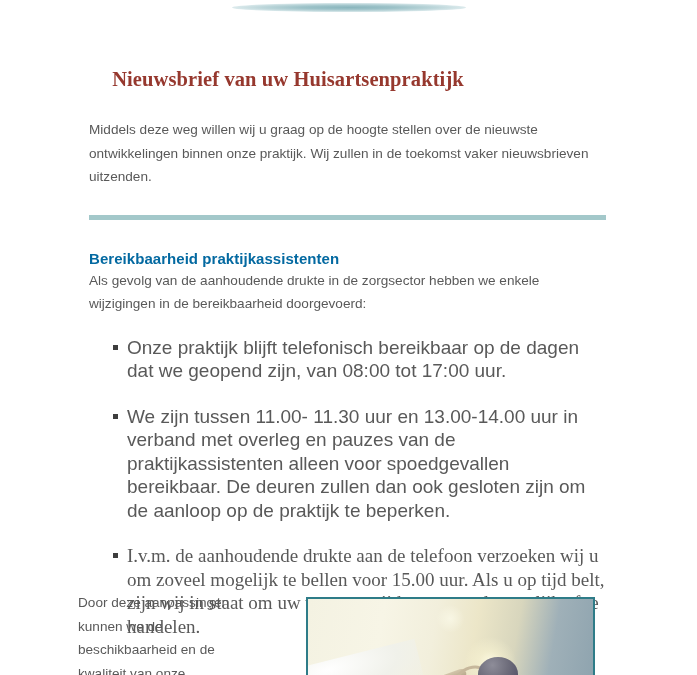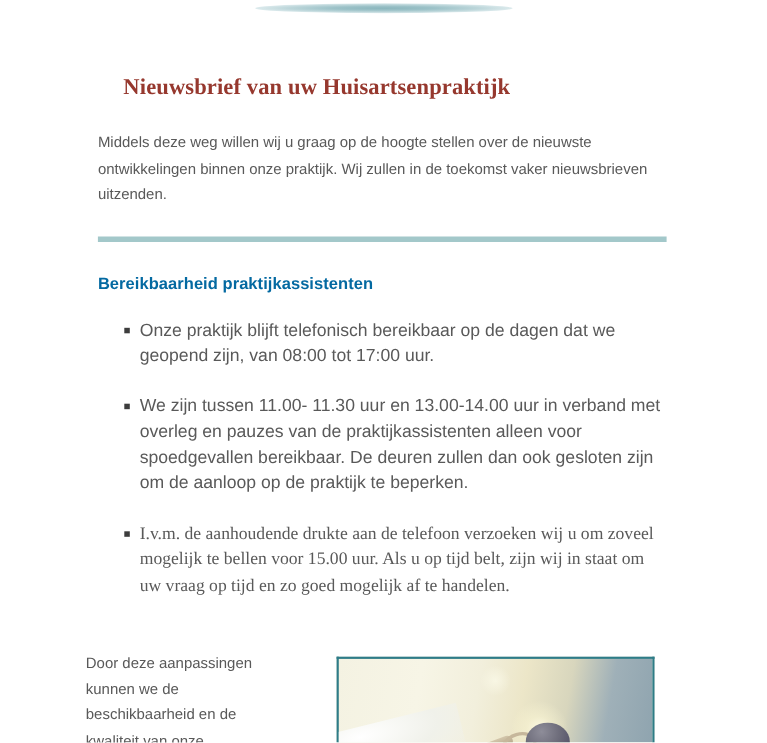--- a/index.html
+++ b/index.html
@@ -101,21 +101,21 @@
 
   ul.bullets {
     list-style: none;
     margin: 20px 0 0 0;
     padding: 0;
   }
   ul.bullets li {
     position: relative;
     margin: 0 0 22px 0;
     padding-left: 38px;
-    font-size: 16px;
+    font-size: 19px;
     line-height: 23.5px;
     color: #595959;
   }
   ul.bullets li:last-child {
     margin-bottom: 16px;
     font-family: Liberation Serif, serif;
   }
   ul.bullets li .sq-bullet {
     position: absolute;
     left: 24px;
@@ -226,20 +226,21 @@
   </div>
 
   <div class="content">
 
     <p class="body-text">Middels deze weg willen wij u graag op de hoogte stellen over de nieuwste ontwikkelingen binnen onze praktijk. Wij zullen in de toekomst vaker nieuwsbrieven uitzenden.</p>
 
     <div class="divider"></div>
 
     <h2 class="section-heading">Bereikbaarheid praktijkassistenten</h2>
 
+    <p class="body-text lead-para">Als gevolg van de aanhoudende drukte in de zorgsector hebben we enkele wijzigingen in de bereikbaarheid doorgevoerd:</p>
 
     <ul class="bullets">
       <li>
         <span class="sq-bullet"></span>
         <span>Onze praktijk blijft telefonisch bereikbaar op de dagen dat we geopend zijn, van 08:00 tot 17:00 uur.</span>
       </li>
       <li>
         <span class="sq-bullet"></span>
         <span>We zijn tussen 11.00- 11.30 uur en 13.00-14.00 uur in verband met overleg en pauzes van de praktijkassistenten alleen voor spoedgevallen bereikbaar. De deuren zullen dan ook gesloten zijn om de aanloop op de praktijk te beperken.</span>
       </li>

